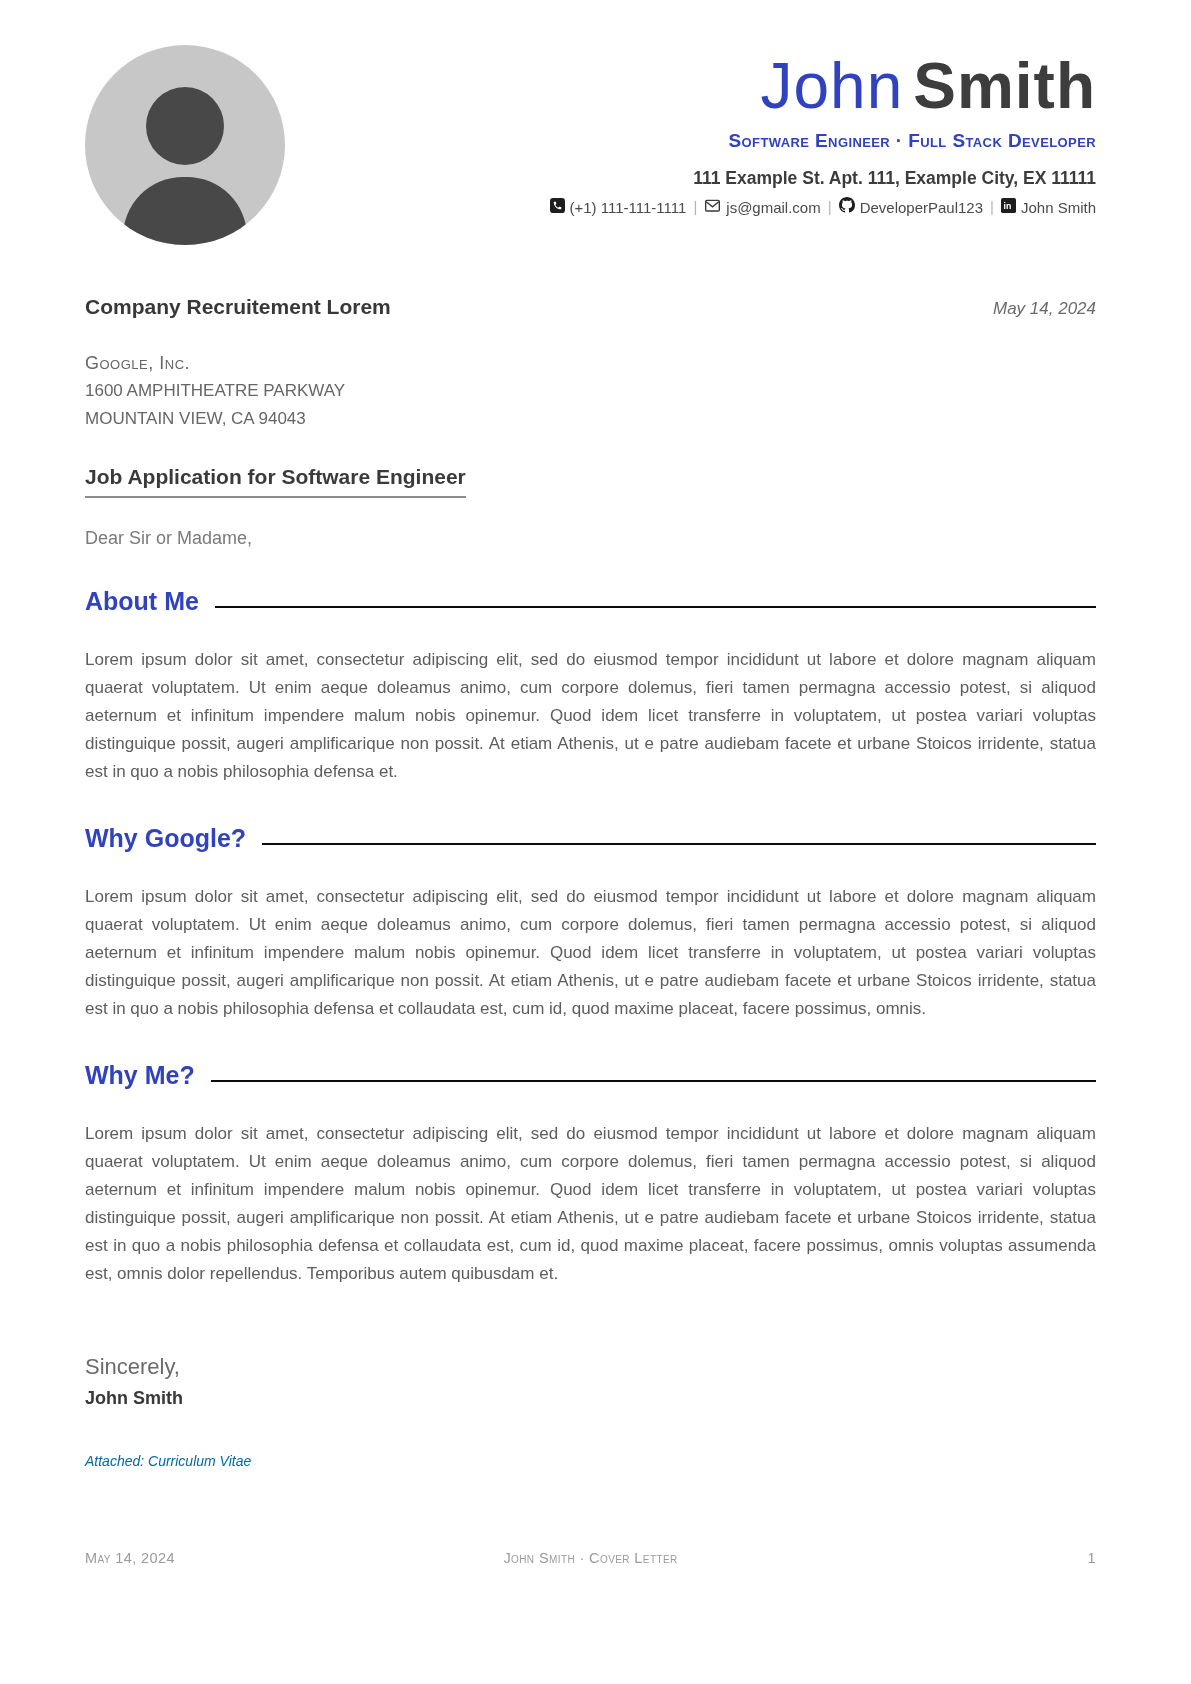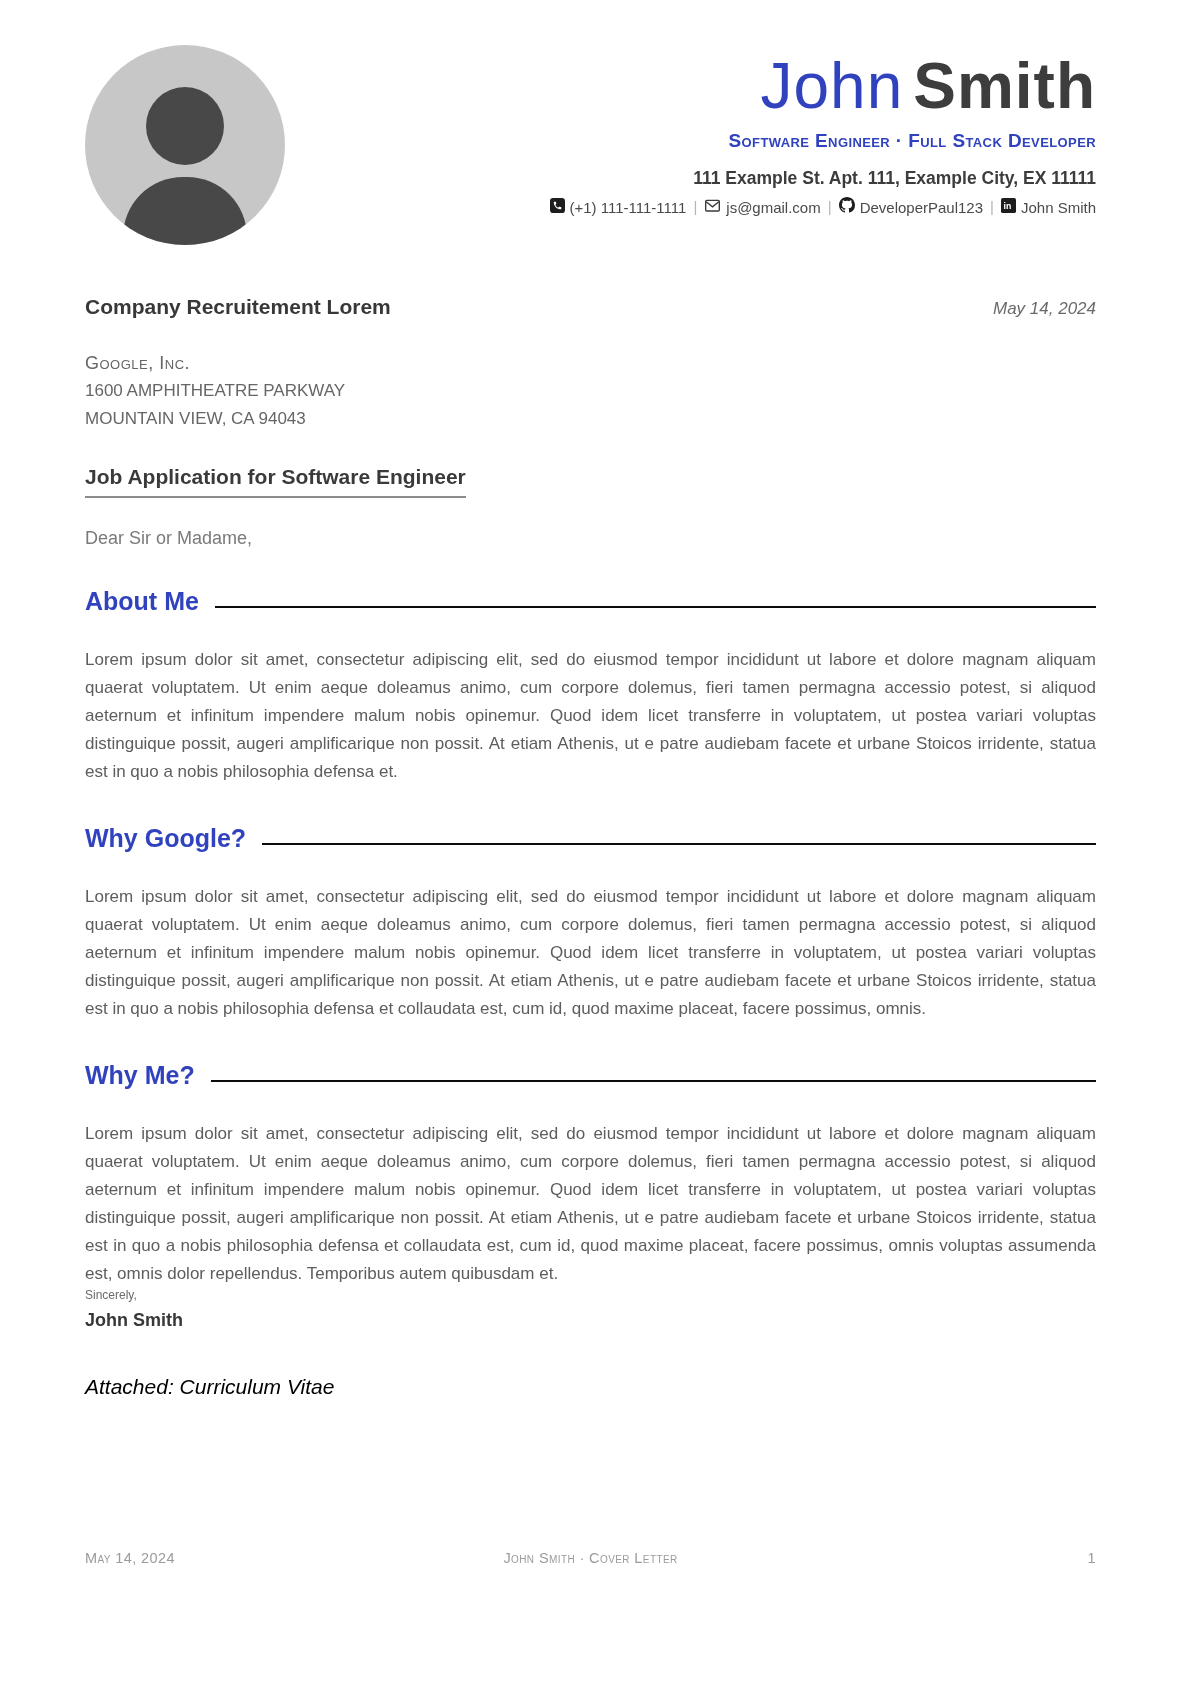--- a/index.html
+++ b/index.html
@@ -62,23 +62,23 @@
   .salutation { margin-top:30px; font-size:18px; color:#7a7a7a; }
   .section-heading { margin-top:38px; display:flex; align-items:center; gap:16px; }
   .section-heading .label {
     font-size:25px; font-weight:700; color:var(--color-accent,#3042be); white-space:nowrap;
   }
   .section-heading .rule { flex:1; border-bottom:2.5px solid #0c0c0c; margin-top:10px; }
   .para {
     margin-top:30px; font-size:17px; line-height:28px; color:#5d5d5d;
     text-align:justify; hyphens:auto; -webkit-hyphens:auto;
   }
-  .closing { font-size:12px; color:#6a6a6a; }
+  .closing { margin-top:66px; font-size:22px; color:#6a6a6a; }
   .signature { margin-top:8px; font-size:18px; font-weight:700; color:#383838; }
-  .attachment { margin-top:44px; font-size:21px; font-style:italic; color:#000000; }
+  .attachment { margin-top:44px; font-size:14px; font-style:italic; color:#0369a1; }
   
   .footer {
     position:absolute; left:85px; right:95px; bottom:118px;
     display:flex; align-items:baseline;
     font-variant:small-caps; font-size:14.5px; color:#9b9b9b; letter-spacing:.4px;
   }
   .footer .f-left { flex:1; text-align:left; }
   .footer .f-center { flex:1; text-align:center; }
   .footer .f-right { flex:1; text-align:right; }
 </style>

